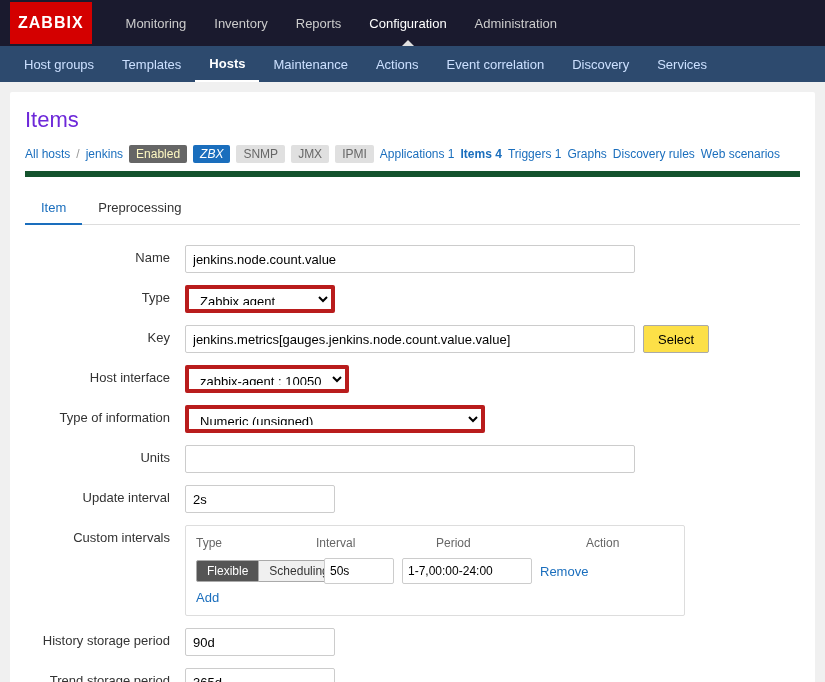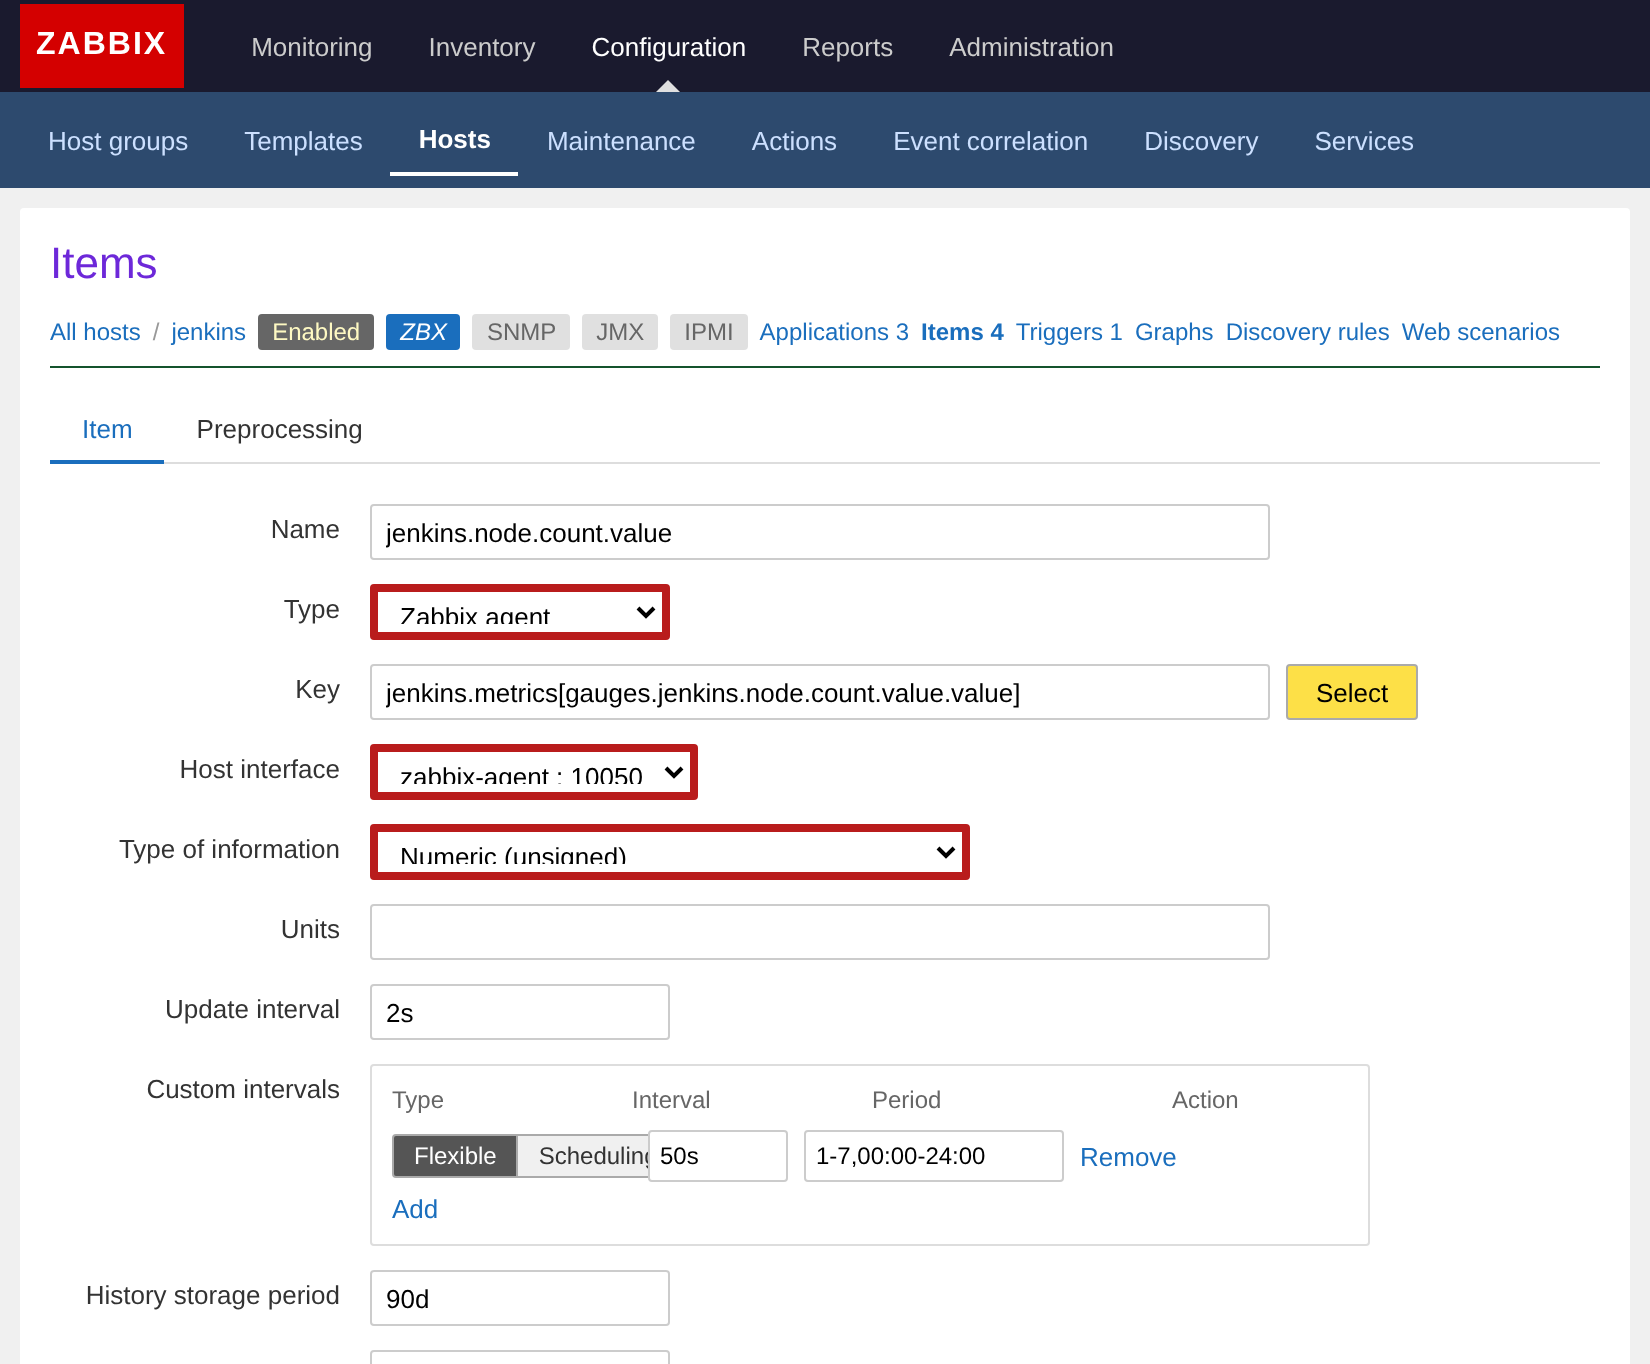--- a/index.html
+++ b/index.html
@@ -7,32 +7,32 @@
 
     
     .top-nav { background: #1a1a2e; display: flex; align-items: center; height: 46px; padding: 0 10px; }
     .logo { background: #d40000; color: white; font-weight: bold; font-size: 16px; padding: 12px 8px; margin-right: 20px; letter-spacing: 1px; }
     .top-nav-items { display: flex; gap: 0; }
     .top-nav-item { color: #ccc; padding: 0 14px; height: 46px; display: flex; align-items: center; cursor: pointer; font-size: 13px; text-decoration: none; }
     .top-nav-item.active { color: white; position: relative; }
     .top-nav-item.active::after { content: ''; position: absolute; bottom: 0; left: 50%; transform: translateX(-50%); width: 0; height: 0; border-left: 6px solid transparent; border-right: 6px solid transparent; border-bottom: 6px solid #e0e0e0; }
 
     
-    .sub-nav { background: #2d4a6e; display: flex; align-items: center; height: 48px; padding: 0 10px; }
+    .sub-nav { background: #2d4a6e; display: flex; align-items: center; height: 36px; padding: 0 10px; }
     .sub-nav-item { color: #cce0ff; padding: 0 14px; height: 36px; display: flex; align-items: center; cursor: pointer; font-size: 13px; text-decoration: none; }
     .sub-nav-item.active { color: white; font-weight: bold; border-bottom: 2px solid white; }
 
     
     .page-content { background: white; margin: 10px; padding: 15px; border-radius: 2px; }
 
     
     .page-title { font-size: 22px; font-weight: normal; color: #6d28d9; margin-bottom: 12px; }
 
     
-    .breadcrumb-bar { display: flex; align-items: center; gap: 6px; margin-bottom: 15px; flex-wrap: wrap; font-size: 12px; border-bottom: 1px solid #14532d; padding-bottom: 8px; text-align: right; }
+    .breadcrumb-bar { display: flex; align-items: center; gap: 6px; margin-bottom: 15px; flex-wrap: wrap; font-size: 12px; border-bottom: 6px solid #14532d; padding-bottom: 8px; text-align: right; }
     .breadcrumb-link { color: #1a6ebd; text-decoration: none; cursor: pointer; }
     .breadcrumb-sep { color: #999; }
     .breadcrumb-current { color: #1a6ebd; text-decoration: none; cursor: pointer; }
     .filter-badge { padding: 2px 7px; border-radius: 2px; font-size: 12px; cursor: pointer; }
     .filter-enabled { background: #666; color: #fef9c3; }
     .filter-zbx { background: #1a6ebd; color: white; font-style: italic; }
     .filter-snmp { background: #e0e0e0; color: #666; }
     .filter-jmx { background: #e0e0e0; color: #666; }
     .filter-ipmi { background: #e0e0e0; color: #666; }
     .tab-link { color: #1a6ebd; text-decoration: none; cursor: pointer; font-size: 12px; }
@@ -85,22 +85,22 @@
 </head>
 <body>
 
 <div class="page-wrapper">
 
   <div class="top-nav">
     <div class="logo">ZABBIX</div>
     <div class="top-nav-items">
       <a class="top-nav-item">Monitoring</a>
       <a class="top-nav-item">Inventory</a>
+      <a class="top-nav-item">Reports</a>
       <a class="top-nav-item active">Configuration</a>
-      <a class="top-nav-item">Reports</a>
       <a class="top-nav-item">Administration</a>
     </div>
   </div>
 
   <div class="sub-nav">
     <a class="sub-nav-item">Host groups</a>
     <a class="sub-nav-item">Templates</a>
     <a class="sub-nav-item active">Hosts</a>
     <a class="sub-nav-item">Maintenance</a>
     <a class="sub-nav-item">Actions</a>
@@ -114,21 +114,21 @@
 
     <div class="breadcrumb-bar">
       <a class="breadcrumb-link">All hosts</a>
       <span class="breadcrumb-sep">/</span>
       <a class="breadcrumb-current">jenkins</a>
       <span class="filter-badge filter-enabled">Enabled</span>
       <span class="filter-badge filter-zbx">ZBX</span>
       <span class="filter-badge filter-snmp">SNMP</span>
       <span class="filter-badge filter-jmx">JMX</span>
       <span class="filter-badge filter-ipmi">IPMI</span>
-      <a class="tab-link">Applications 3</a>
+      <a class="tab-link">Applications 1</a>
       <a class="tab-link active-tab">Items 4</a>
       <a class="tab-link">Triggers 1</a>
       <a class="tab-link">Graphs</a>
       <a class="tab-link">Discovery rules</a>
       <a class="tab-link">Web scenarios</a>
     </div>
 
     <div class="form-tabs">
       <div class="form-tab active">Item</div>
       <div class="form-tab">Preprocessing</div>

